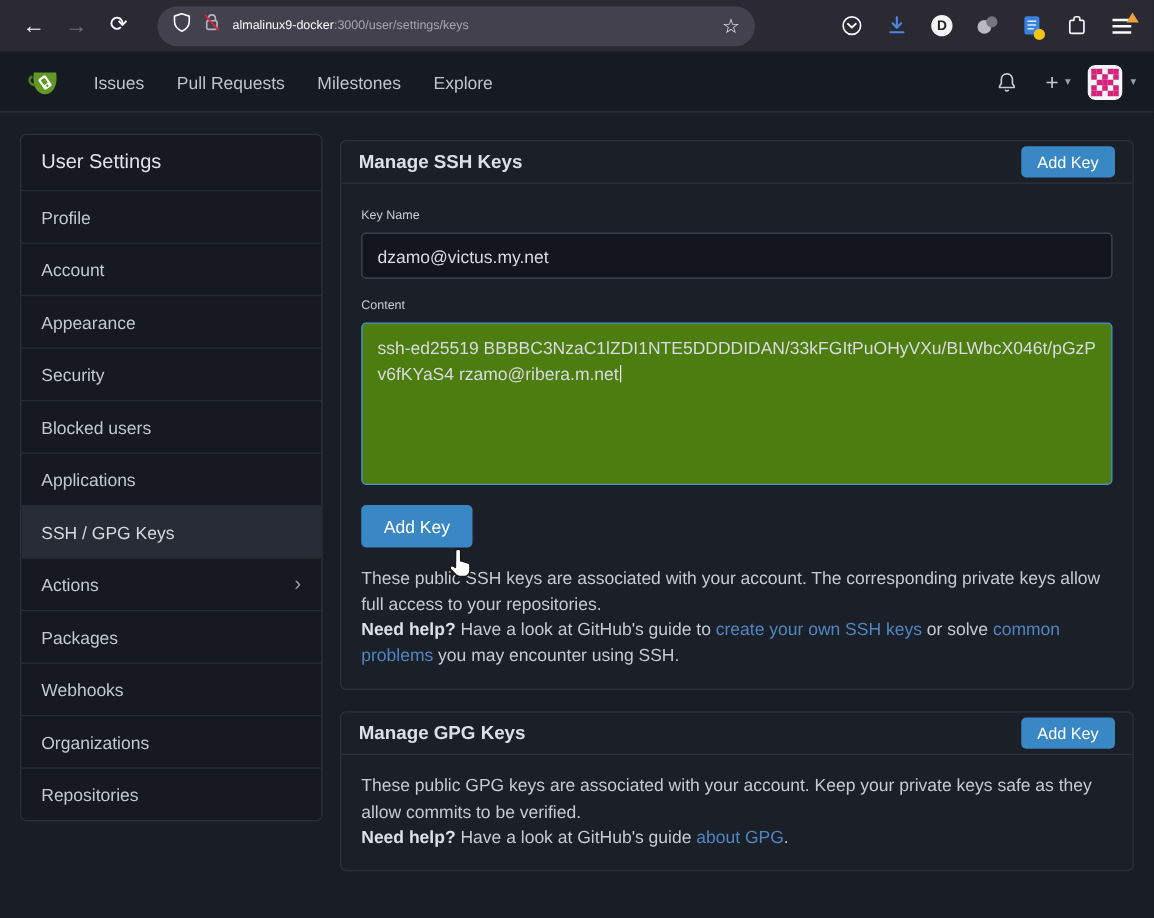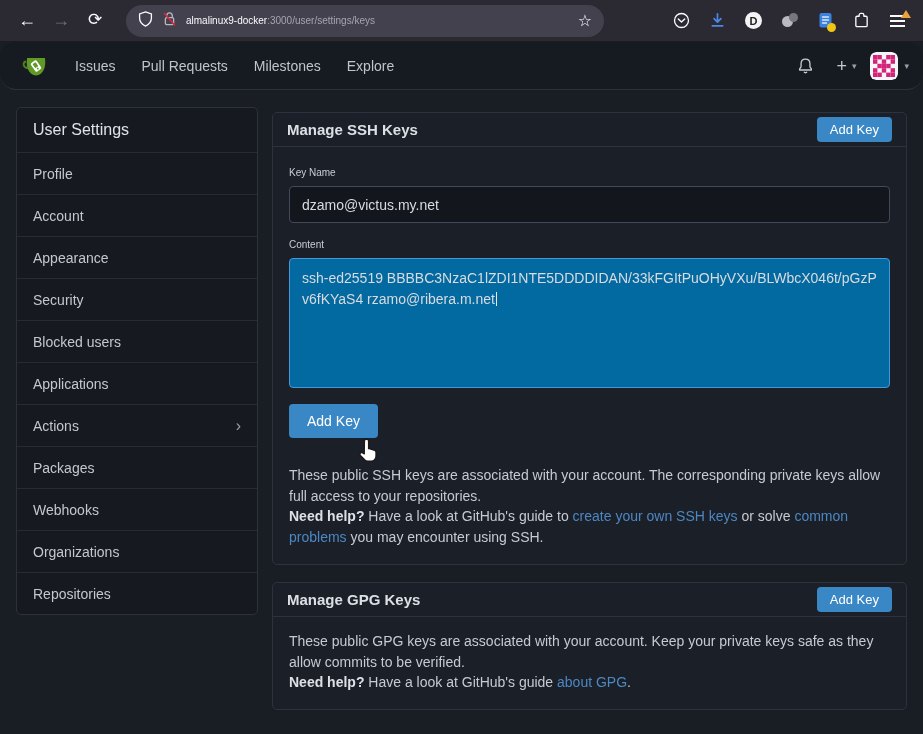--- a/index.html
+++ b/index.html
@@ -34,21 +34,21 @@
   .doc-badge { position:absolute; right:5px; bottom:4px; width:9px; height:9px; border-radius:50%;
     background:#f0c514; }
   .menu-lines { display:flex; flex-direction:column; gap:3px; }
   .menu-lines i { width:15px; height:2px; background:#fbfbfe; }
   .update-badge { position:absolute; top:4px; right:2px; width:0; height:0;
     border-left:5px solid transparent; border-right:5px solid transparent;
     border-bottom:8px solid #e8a33d; }
 
   
   .navbar { height:48px; background:#161a21; border-bottom:1px solid #2c323c;
-    display:flex; align-items:center; padding:0 14px;border-radius:16px; }
+    display:flex; align-items:center; padding:0 14px; }
   .logo { width:32px; height:30px; margin:0 10px 0 6px; flex:0 0 auto; }
   .nav-link { padding:0 13px; font-size:14px; color:#bfc5cd; line-height:48px; cursor:default; }
   .nav-right { margin-left:auto; display:flex; align-items:center; gap:14px; }
   .bell { width:34px; display:flex; justify-content:center; }
   .plus-group { display:flex; align-items:center; gap:5px; color:#c3c8d0; }
   .plus-glyph { font-size:18px; line-height:1; }
   .caret { font-size:9px; color:#9aa0a8; }
   .avatar-group { display:flex; align-items:center; gap:6px; }
   .avatar { width:28px; height:28px; border-radius:6px; display:block; }
 
@@ -70,31 +70,31 @@
   .panel-header { display:flex; align-items:center; justify-content:space-between;
     padding:4px 14px; border-bottom:1px solid #2d333e; min-height:33px; }
   .panel-title { font-size:15px; font-weight:600; color:#dce0e6; }
   .btn-small { background:#3a87c6; color:#fff; font-size:13px; padding:5px 13px;
     border:none; border-radius:4px; font-family:inherit; cursor:pointer; }
   .panel-body { padding:14px 16px 16px; }
   .field-label { font-size:10px; color:#c9cdd4; margin:6px 0 8px; }
   .text-input { width:100%; height:37px; background:#13161c; border:1px solid #424a59;
     border-radius:4px; color:#d8dbe0; font-size:14px; padding:0 12px; font-family:inherit; }
   .field { margin-bottom:16px; }
-  .textarea-box { width:100%; height:130px; background:#0369a1; border:1px solid #4896d9;
+  .textarea-box { width:100%; height:130px; background:#4d7c0f; border:1px solid #4896d9;
     border-radius:4px; padding:9px 12px; font-size:14px; color:#d8dbe0; line-height:1.5;
     word-break:break-all; overflow:hidden; cursor:text; }
   .text-caret { display:inline-block; width:1px; height:14px; background:#e9ebee;
     vertical-align:-2px; margin-left:1px; }
   .btn-row { margin-top:16px; display:flex; gap:13px; }
   .btn-primary { background:#3a87c6; color:#fff; font-size:14px; padding:9px 18px;
     border:none; border-radius:4px; font-family:inherit; cursor:pointer; }
   .btn-cancel { background:transparent; color:#ced2d9; font-size:14px; padding:9px 17px;
     border:1px solid #3e4654; border-radius:4px; font-family:inherit; cursor:pointer; }
-  .help-block { margin-top:27px; font-size:14px; line-height:1.48; color:#c6cad1; }
+  .help-block { margin-top:14px; font-size:14px; line-height:1.48; color:#c6cad1; }
   .help-block b { color:#dde1e6; }
   .help-block a { color:#4d87c4; text-decoration:none; cursor:pointer; }
 
   
   .cursor-overlay { position:absolute; left:357px; top:437px; width:26px; height:28px;
     pointer-events:none; z-index:50; }
 </style>
 </head>
 <body>
 
@@ -238,20 +238,23 @@
         </div>
       <div class="side-item">
           <span>Security</span>
         </div>
       <div class="side-item">
           <span>Blocked users</span>
         </div>
       <div class="side-item">
           <span>Applications</span>
         </div>
+      <div class="side-item selected">
+          <span>SSH / GPG Keys</span>
+        </div>
       <div class="side-item">
         <span>Actions</span>
         <span class="side-chevron">›</span>
       </div>
       <div class="side-item">
           <span>Packages</span>
         </div>
       <div class="side-item">
           <span>Webhooks</span>
         </div>

